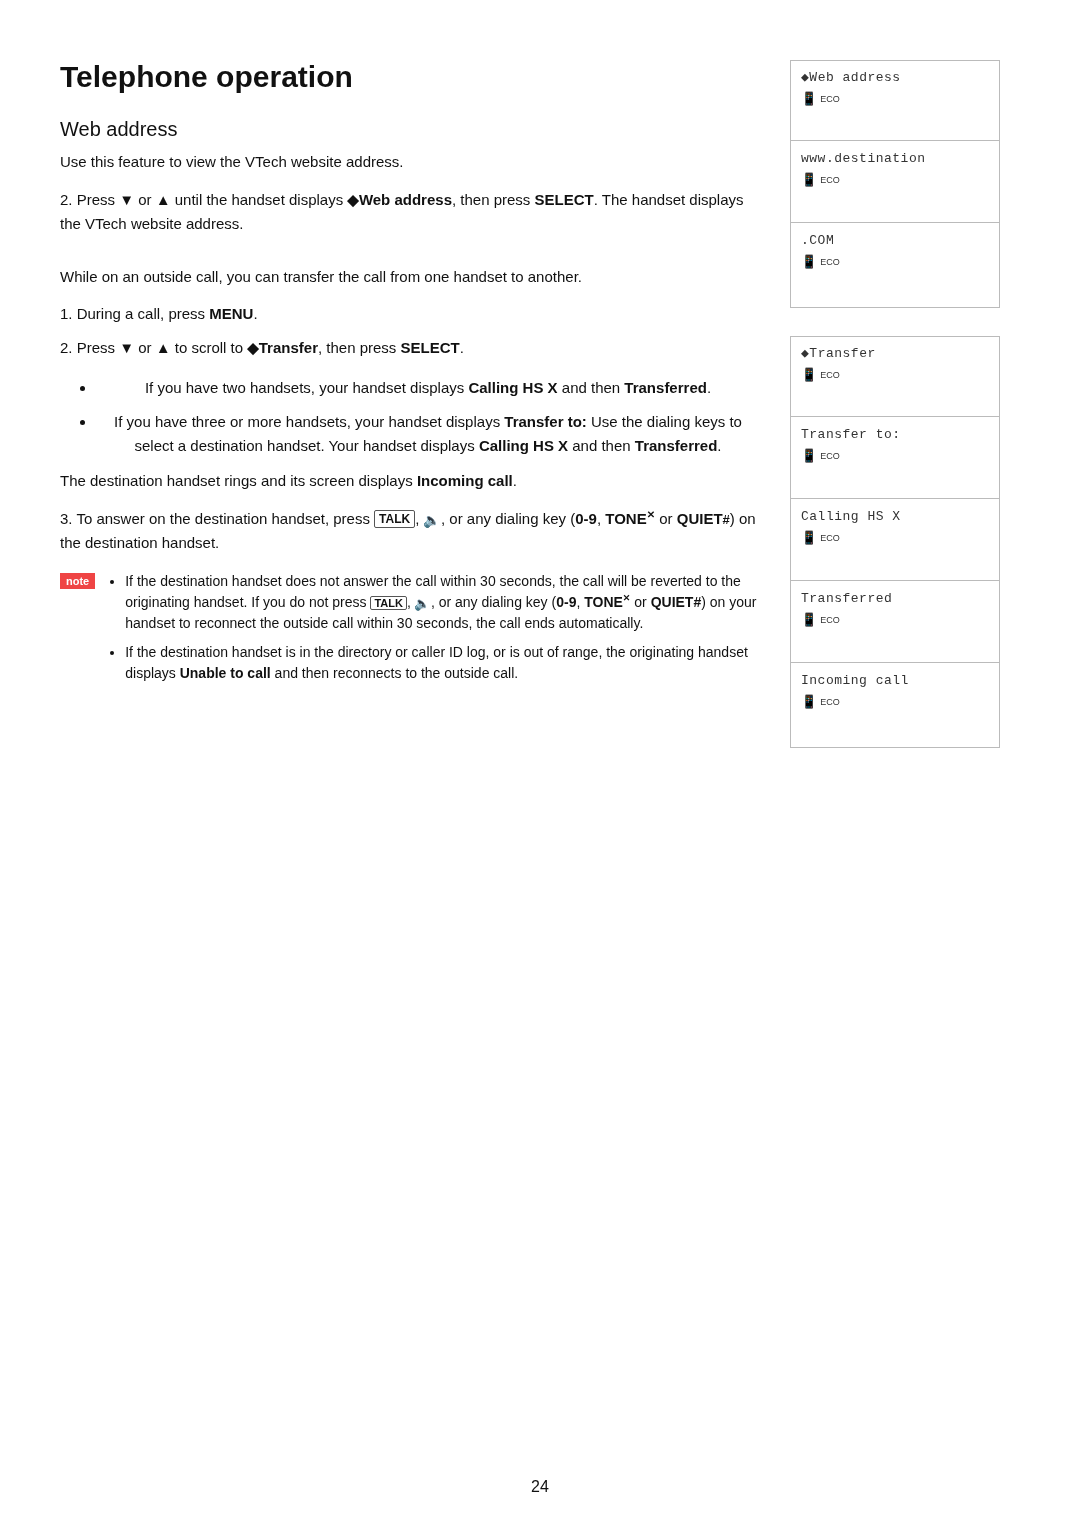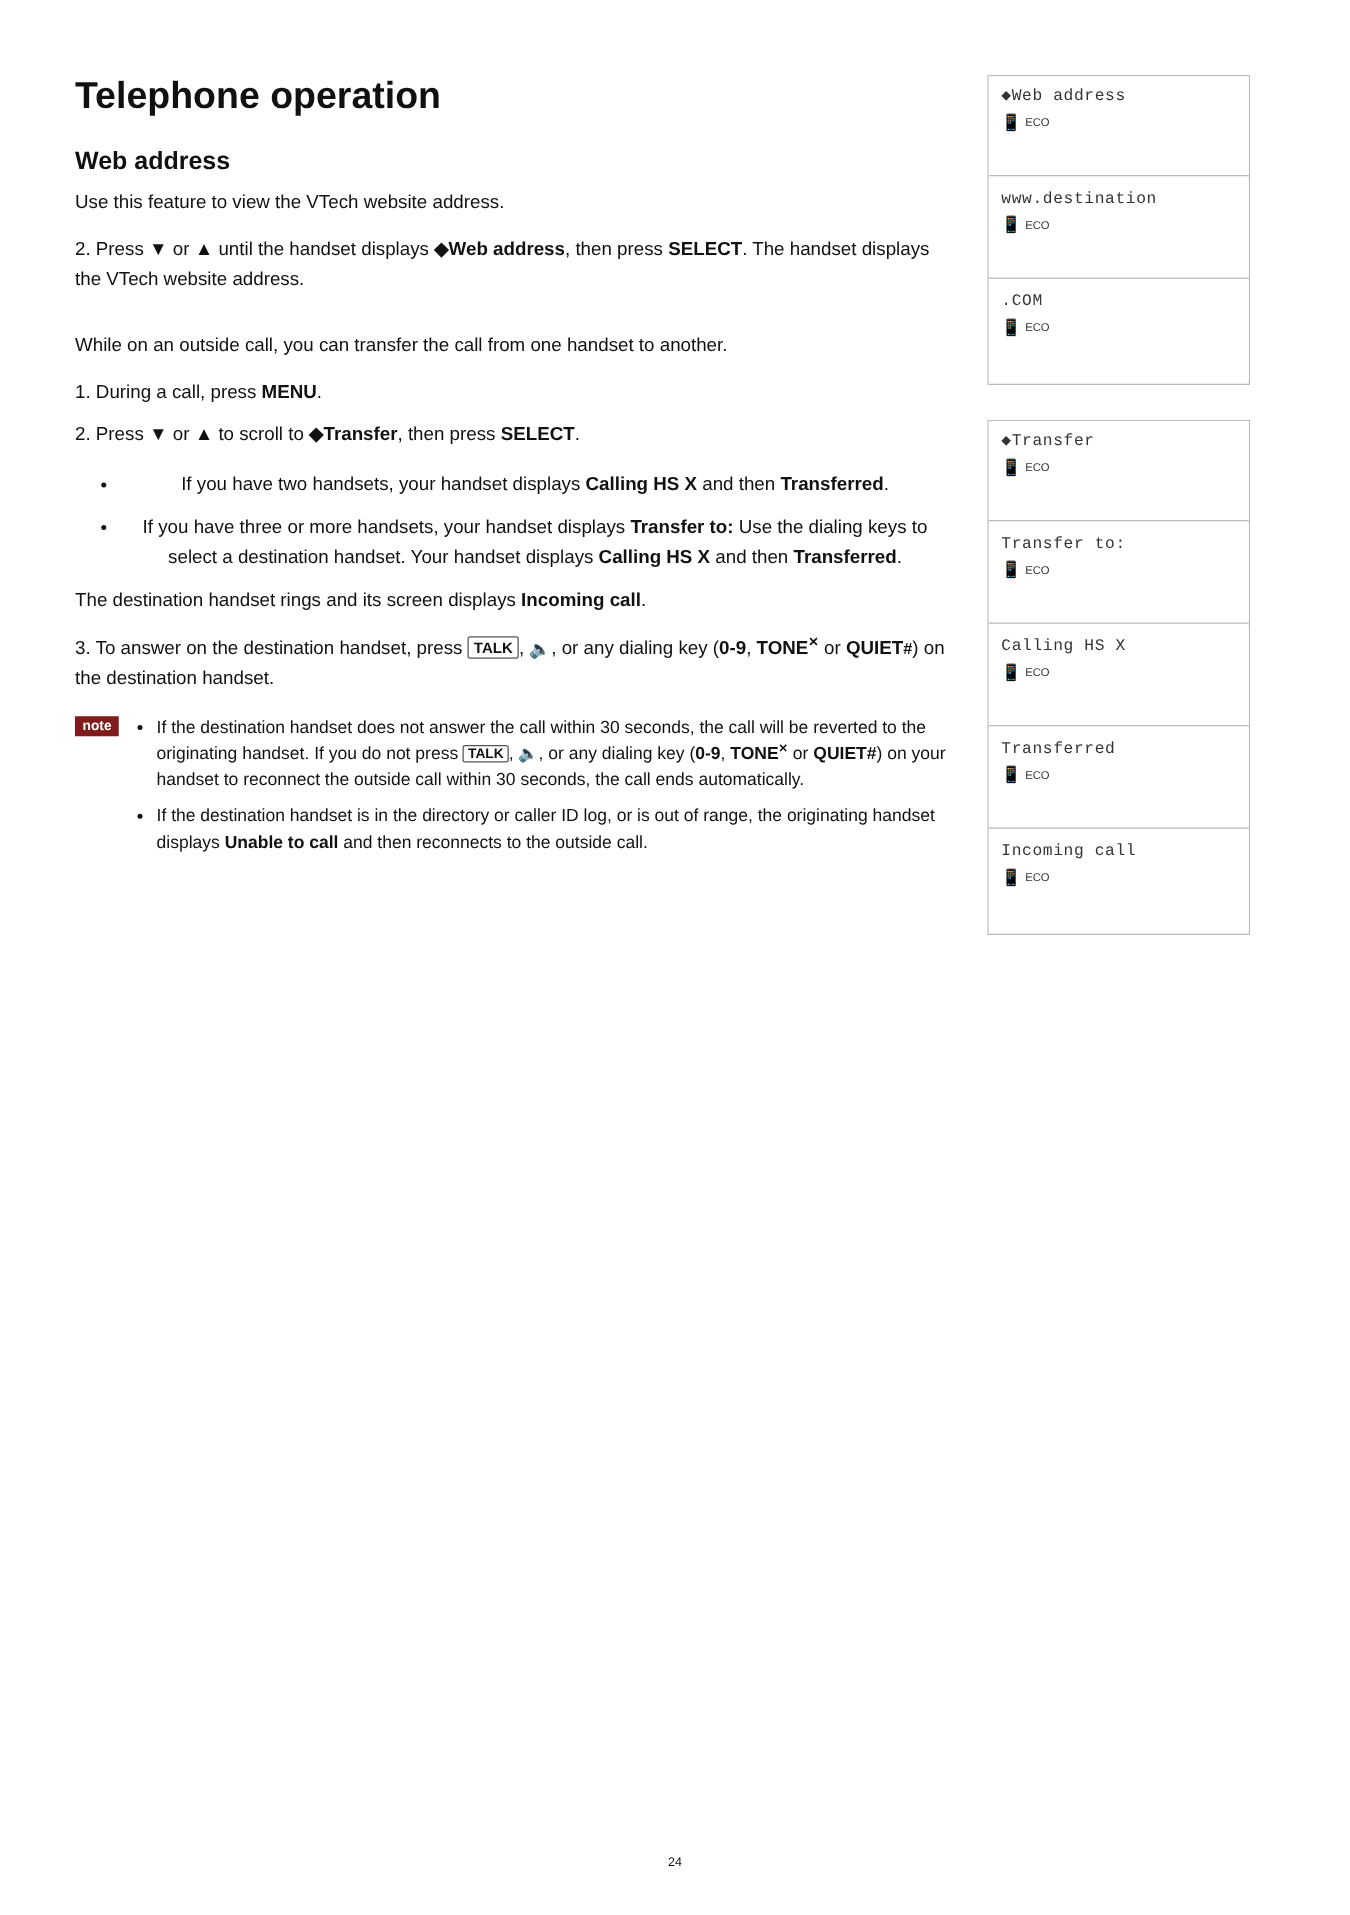--- a/index.html
+++ b/index.html
@@ -37,21 +37,21 @@
     
     h1.page-title {
       font-size: 30px;
       font-weight: bold;
       margin-bottom: 24px;
       color: #111;
     }
 
     h2.section-title {
       font-size: 20px;
-      font-weight: bold;
+      font-weight: normal;
       margin-bottom: 10px;
       color: #111;
     }
 
     .intro-text {
       font-size: 15px;
       margin-bottom: 14px;
       line-height: 1.5;
     }
 
@@ -81,21 +81,21 @@
     }
 
     .note-box {
       display: flex;
       gap: 12px;
       margin-top: 16px;
       margin-bottom: 0;
     }
 
     .note-label {
-      background: #7f1d1d;
+      background: #ef4444;
       color: #fff;
       font-size: 11px;
       font-weight: bold;
       padding: 2px 6px;
       height: fit-content;
       flex-shrink: 0;
       margin-top: 2px;
     }
 
     .note-content {
@@ -114,21 +114,21 @@
 
     b { font-weight: bold; }
 
     .section-gap {
       margin-bottom: 30px;
     }
 
     
     .page-number {
       text-align: center;
-      font-size: 10px;
+      font-size: 16px;
       color: #111;
       position: absolute;
       bottom: 36px;
       left: 0;
       right: 0;
     }
 
     
     .phone-screen {
       border: 1px solid #aaa;

